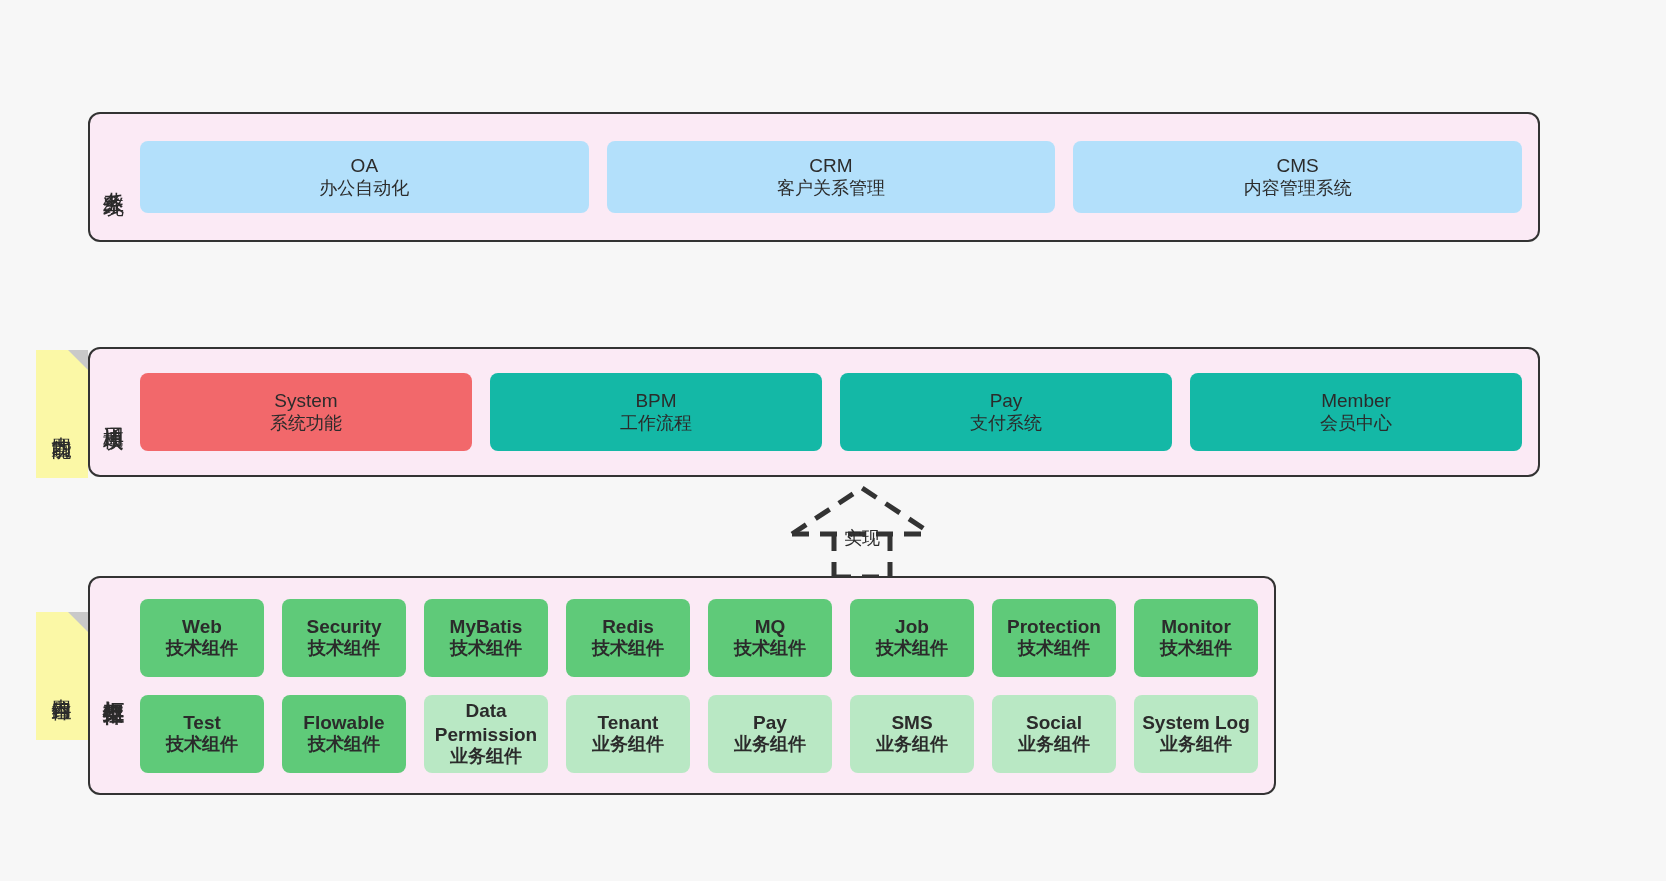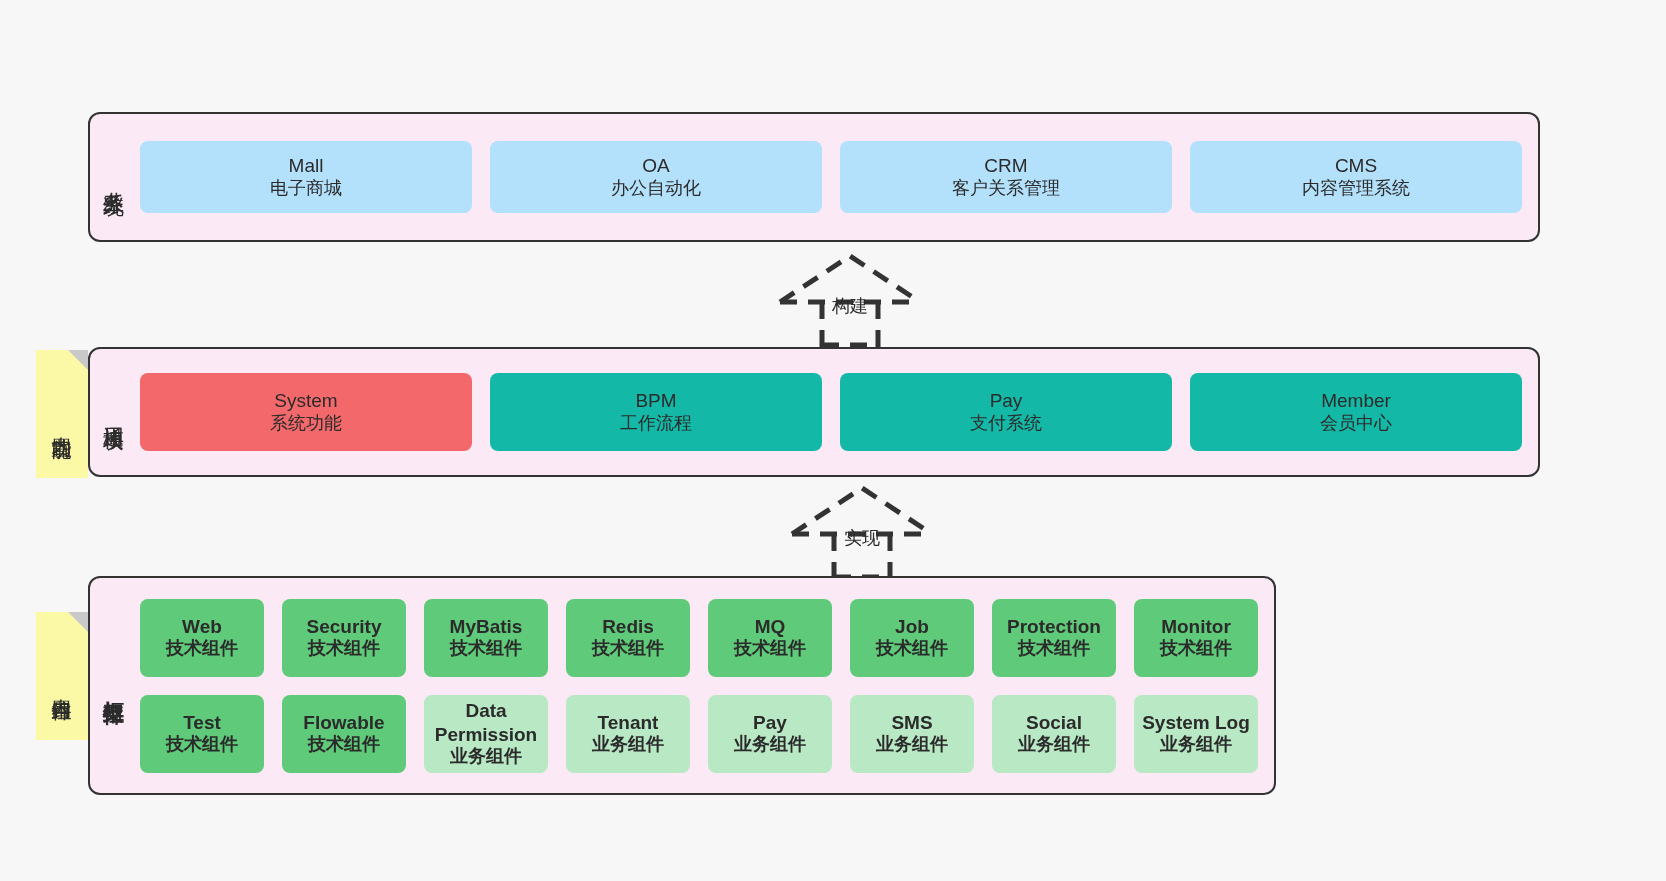--- a/index.html
+++ b/index.html
@@ -145,49 +145,35 @@
 </head>
 <body>
 
 <div id="stage">
 
   <div class="layer" id="layer-business">
     <div class="layer-title">业务系统</div>
     <div class="layer-body">
       <div class="row">
         <div class="card c-blue">
-          <span class="en">Mall</span>
-          <span class="cn">电子商城</span>
-        </div>
-        <div class="card c-blue">
           <span class="en">OA</span>
           <span class="cn">办公自动化</span>
         </div>
         <div class="card c-blue">
           <span class="en">CRM</span>
           <span class="cn">客户关系管理</span>
         </div>
         <div class="card c-blue">
           <span class="en">CMS</span>
           <span class="cn">内容管理系统</span>
         </div>
       </div>
     </div>
   </div>
 
-  <div class="arrow" id="arrow-build">
-    <svg viewBox="0 0 180 96" width="180" height="96">
-      <polyline points="20,50 90,4 160,50" fill="none" stroke="#333" stroke-width="5" stroke-dasharray="17 11" stroke-linecap="butt"></polyline>
-      <polyline points="20,50 160,50" fill="none" stroke="#333" stroke-width="5" stroke-dasharray="17 11" stroke-linecap="butt"></polyline>
-      <polyline points="62,50 62,96" fill="none" stroke="#333" stroke-width="5" stroke-dasharray="17 11" stroke-linecap="butt"></polyline>
-      <polyline points="118,50 118,96" fill="none" stroke="#333" stroke-width="5" stroke-dasharray="17 11" stroke-linecap="butt"></polyline>
-      <polyline points="62,93 118,93" fill="none" stroke="#333" stroke-width="5" stroke-dasharray="17 11" stroke-linecap="butt"></polyline>
-    </svg>
-    <span class="arrow-label">构建</span>
-  </div>
 
   <div class="note" id="note-functions">
     <span>内置功能</span>
   </div>
 
   <div class="layer" id="layer-modules">
     <div class="layer-title">通用模块</div>
     <div class="layer-body">
       <div class="row">
         <div class="card c-red">

